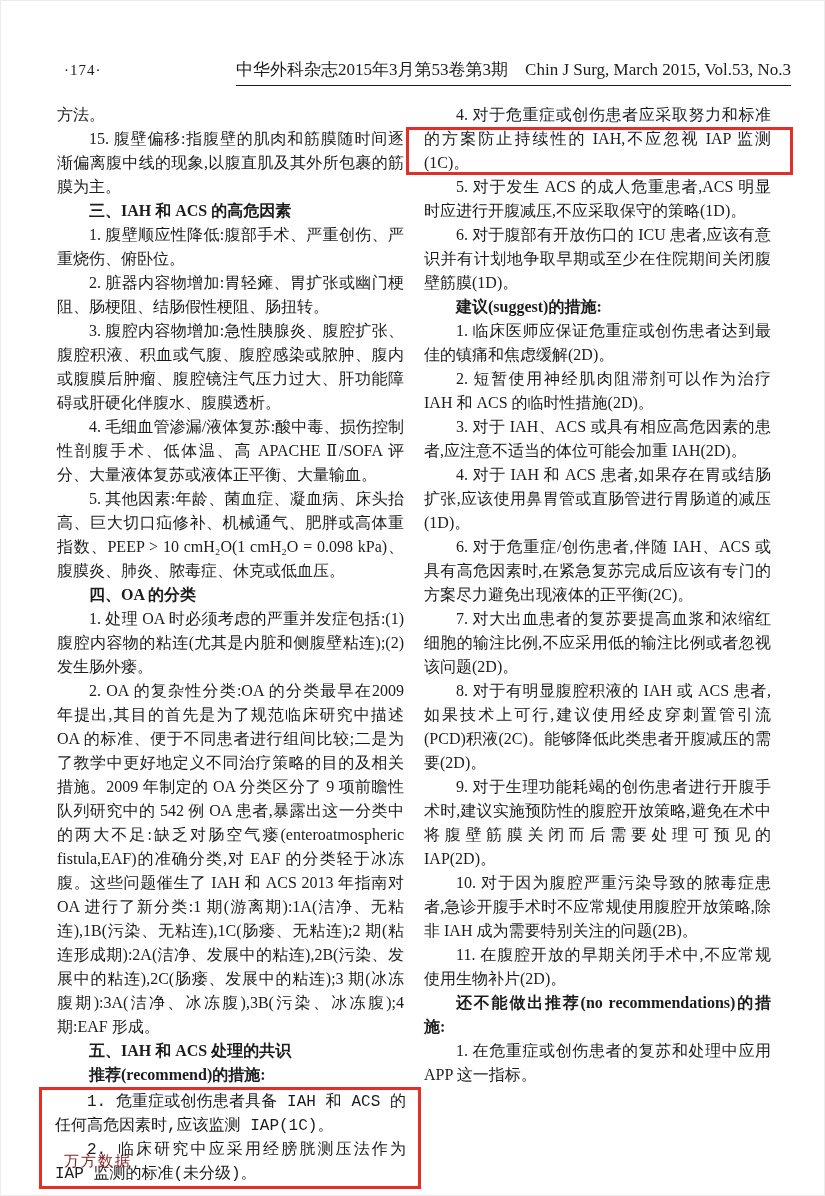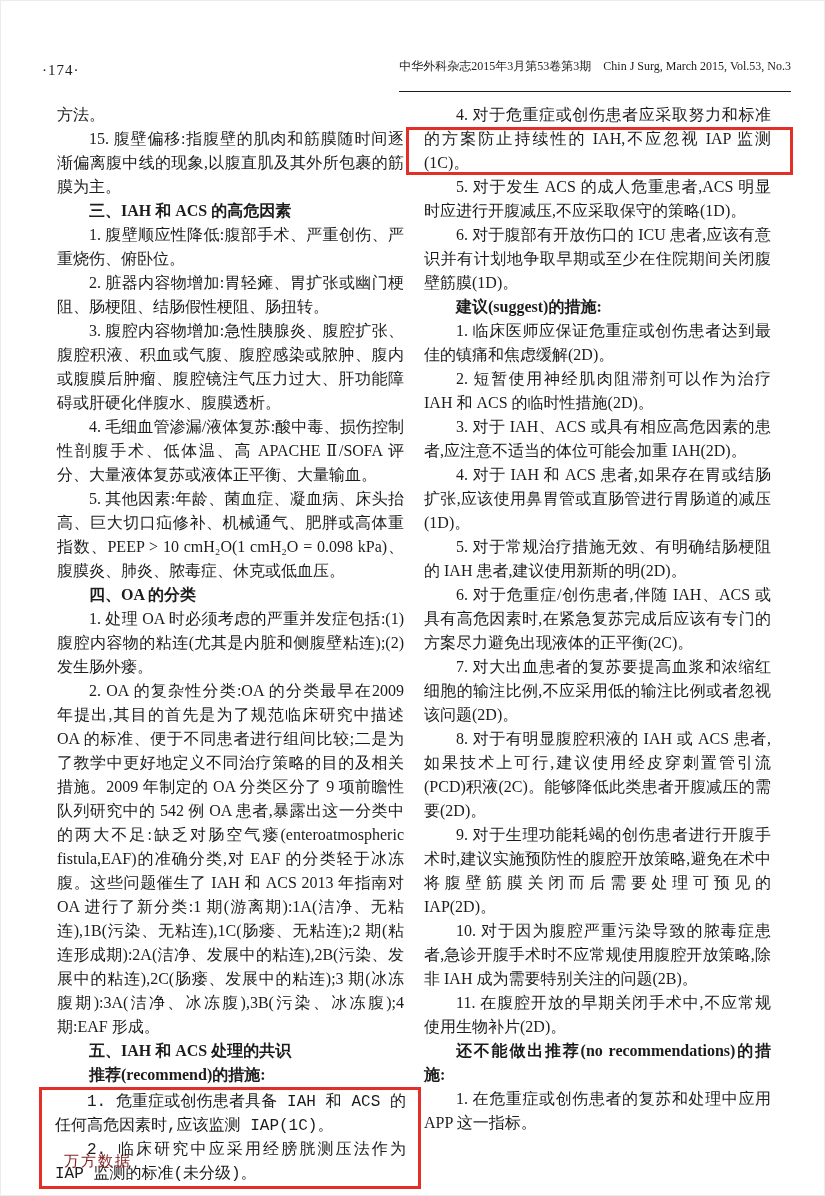--- a/index.html
+++ b/index.html
@@ -7,27 +7,27 @@
     position:relative;
     width:825px;height:1196px;
     background:#ffffff;
     box-shadow:inset 0 0 0 1px #ececec;
     font-family:"Liberation Serif","DejaVu Serif",serif;
     color:#1c1c1c;
     overflow:hidden;
   }
   
   .page-number{
-    position:absolute;left:42px;top:62px;
+    position:absolute;left:64px;top:62px;
     font-size:15px;letter-spacing:1px;
   }
   .journal-header{
     position:absolute;right:34px;top:58px;
-    font-size:12px;
-    padding-bottom:16px;
+    font-size:17px;
+    padding-bottom:4px;
     border-bottom:1.5px solid #1c1c1c;
     white-space:nowrap;
   }
   
   .columns{
     position:absolute;left:57px;top:103px;
     width:714px;
     display:flex;gap:20px;
   }
   .col{
@@ -93,21 +93,20 @@
       </div>
     <div class="col" id="right-col">
         <p class="para">4. 对于危重症或创伤患者应采取努力和标准的方案防止持续性的 IAH,不应忽视 IAP 监测(1C)。</p>
         <p class="para">5. 对于发生 ACS 的成人危重患者,ACS 明显时应进行开腹减压,不应采取保守的策略(1D)。</p>
         <p class="para">6. 对于腹部有开放伤口的 ICU 患者,应该有意识并有计划地争取早期或至少在住院期间关闭腹壁筋膜(1D)。</p>
         <p class="heading">建议(suggest)的措施:</p>
         <p class="para">1. 临床医师应保证危重症或创伤患者达到最佳的镇痛和焦虑缓解(2D)。</p>
         <p class="para">2. 短暂使用神经肌肉阻滞剂可以作为治疗 IAH 和 ACS 的临时性措施(2D)。</p>
         <p class="para">3. 对于 IAH、ACS 或具有相应高危因素的患者,应注意不适当的体位可能会加重 IAH(2D)。</p>
         <p class="para">4. 对于 IAH 和 ACS 患者,如果存在胃或结肠扩张,应该使用鼻胃管或直肠管进行胃肠道的减压(1D)。</p>
-        <p class="para">5. 对于常规治疗措施无效、有明确结肠梗阻的 IAH 患者,建议使用新斯的明(2D)。</p>
         <p class="para">6. 对于危重症/创伤患者,伴随 IAH、ACS 或具有高危因素时,在紧急复苏完成后应该有专门的方案尽力避免出现液体的正平衡(2C)。</p>
         <p class="para">7. 对大出血患者的复苏要提高血浆和浓缩红细胞的输注比例,不应采用低的输注比例或者忽视该问题(2D)。</p>
         <p class="para">8. 对于有明显腹腔积液的 IAH 或 ACS 患者,如果技术上可行,建议使用经皮穿刺置管引流(PCD)积液(2C)。能够降低此类患者开腹减压的需要(2D)。</p>
         <p class="para">9. 对于生理功能耗竭的创伤患者进行开腹手术时,建议实施预防性的腹腔开放策略,避免在术中将腹壁筋膜关闭而后需要处理可预见的 IAP(2D)。</p>
         <p class="para">10. 对于因为腹腔严重污染导致的脓毒症患者,急诊开腹手术时不应常规使用腹腔开放策略,除非 IAH 成为需要特别关注的问题(2B)。</p>
         <p class="para">11. 在腹腔开放的早期关闭手术中,不应常规使用生物补片(2D)。</p>
         <p class="heading">还不能做出推荐(no recommendations)的措施:</p>
         <p class="para">1. 在危重症或创伤患者的复苏和处理中应用 APP 这一指标。</p>
       </div>
   </div>

